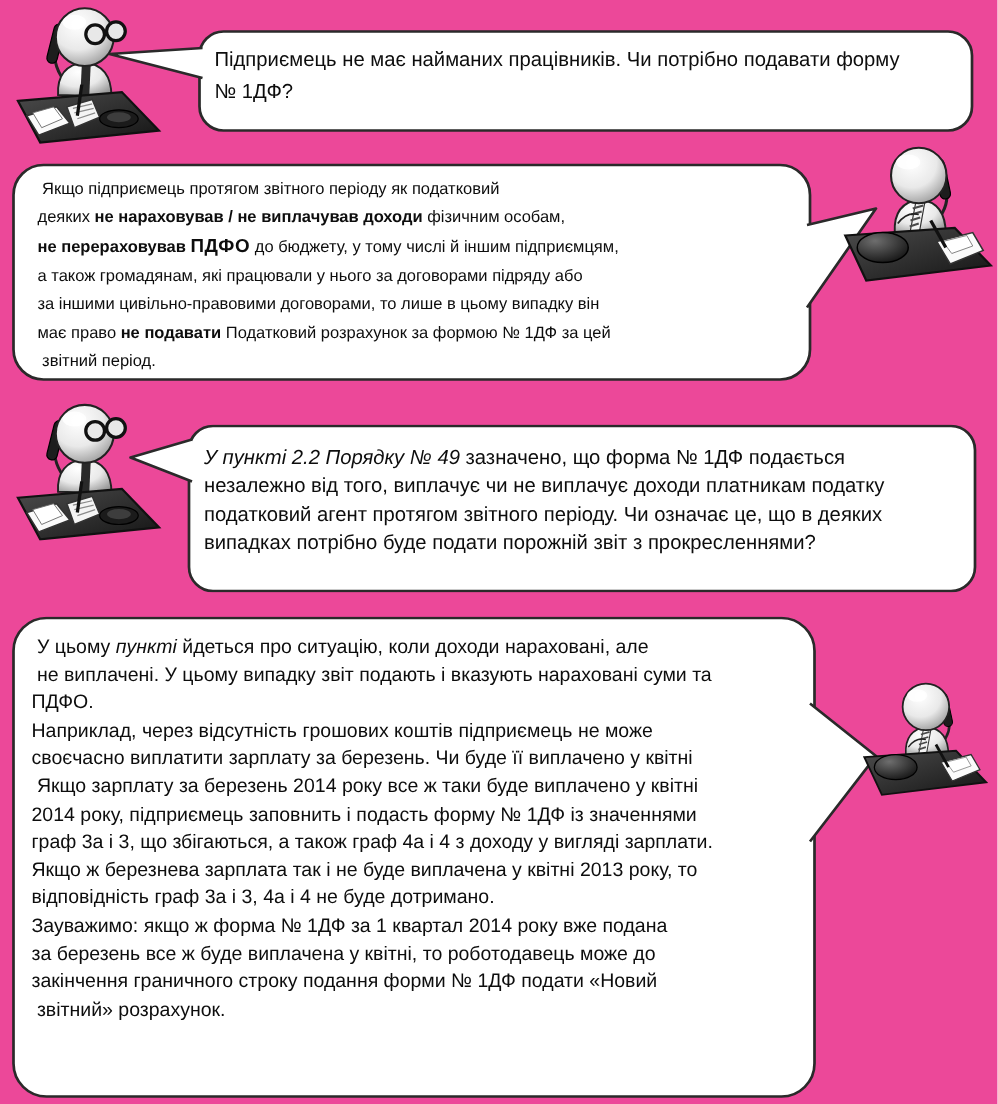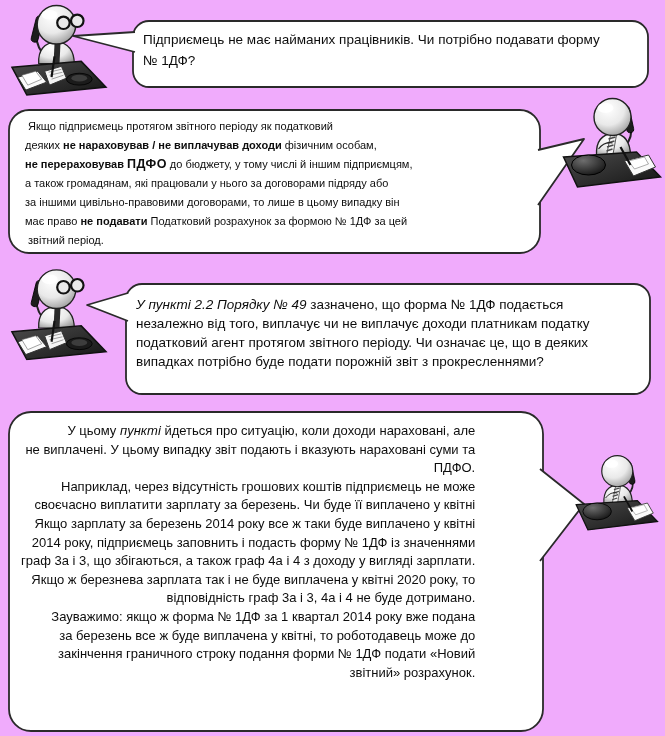--- a/index.html
+++ b/index.html
@@ -1,17 +1,17 @@
 <!DOCTYPE html>
 <html><head>
 <meta charset="utf-8">
 <style>
   html,body{margin:0;padding:0;background:#ffffff;}
   .stage{
-    position:relative;width:665px;height:736px;background:#f0abfc;
+    position:relative;width:665px;height:736px;background:#ec4899;
     font-family:"Liberation Sans", sans-serif;color:#0d0d0d;overflow:hidden;
   }
   .fig{position:absolute;}
   .bubble{position:absolute;}
   .bubble svg.outline{position:absolute;left:0;top:0;}
   .txt{position:absolute;}
   .line{white-space:pre;}
   .b{font-weight:700;}
   .i{font-style:italic;}
   .bl{font-weight:700;font-size:1.14em;letter-spacing:.4px;}
@@ -20,21 +20,21 @@
   #bubble-q1{left:70px;top:20px;width:582px;height:68px;}
   #bubble-q1 .txt{left:73px;top:9px;font-size:13.5px;line-height:21px;}
   
   #bubble-a1{left:8px;top:108px;width:580px;height:147px;}
   #bubble-a1 .txt{left:17px;top:9px;font-size:11px;line-height:19px;}
   
   #bubble-q2{left:84px;top:283px;width:568px;height:88px;}
   #bubble-q2 .txt{left:52px;top:12px;font-size:13.5px;line-height:19px;}
   
   #bubble-a2{left:8px;top:411px;width:580px;height:322px;}
-  #bubble-a2 .txt{left:13px;top:11px;font-size:13px;line-height:18.6px;text-align:right;}
+  #bubble-a2 .txt{left:13px;top:11px;font-size:13px;line-height:18.6px;}
 
   #fig-question-1{left:5px;top:2px;width:104px;height:94px;}
   #fig-answer-1{left:558px;top:97px;width:106px;height:92px;}
   #fig-question-2{left:5px;top:266px;width:104px;height:95px;}
   #fig-answer-2{left:572px;top:447px;width:88px;height:92px;}
 </style>
 </head>
 <body>
 
 <svg width="0" height="0" style="position:absolute" aria-hidden="true">
@@ -156,21 +156,21 @@
     </svg>
     <div class="txt">
         <div class="line"><span> У цьому </span><span class="i">пункті</span><span> йдеться про ситуацію, коли доходи нараховані, але</span></div>
         <div class="line"><span> не виплачені. У цьому випадку звіт подають і вказують нараховані суми та</span></div>
         <div class="line"><span>ПДФО.</span></div>
         <div class="line"><span>Наприклад, через відсутність грошових коштів підприємець не може</span></div>
         <div class="line"><span>своєчасно виплатити зарплату за березень. Чи буде її виплачено у квітні</span></div>
         <div class="line"><span> Якщо зарплату за березень 2014 року все ж таки буде виплачено у квітні</span></div>
         <div class="line"><span>2014 року, підприємець заповнить і подасть форму № 1ДФ із значеннями</span></div>
         <div class="line"><span>граф 3а і 3, що збігаються, а також граф 4а і 4 з доходу у вигляді зарплати.</span></div>
-        <div class="line"><span>Якщо ж березнева зарплата так і не буде виплачена у квітні 2020 року, то</span></div>
+        <div class="line"><span>Якщо ж березнева зарплата так і не буде виплачена у квітні 2013 року, то</span></div>
         <div class="line"><span>відповідність граф 3а і 3, 4а і 4 не буде дотримано.</span></div>
         <div class="line"><span>Зауважимо: якщо ж форма № 1ДФ за 1 квартал 2014 року вже подана</span></div>
         <div class="line"><span>за березень все ж буде виплачена у квітні, то роботодавець може до</span></div>
         <div class="line"><span>закінчення граничного строку подання форми № 1ДФ подати «Новий</span></div>
         <div class="line"><span> звітний» розрахунок.</span></div>
       </div>
   </div>
 
   <svg class="fig" id="fig-answer-2" viewBox="0 0 105 92" aria-hidden="true">
     <use href="#sym-answerer"></use>

